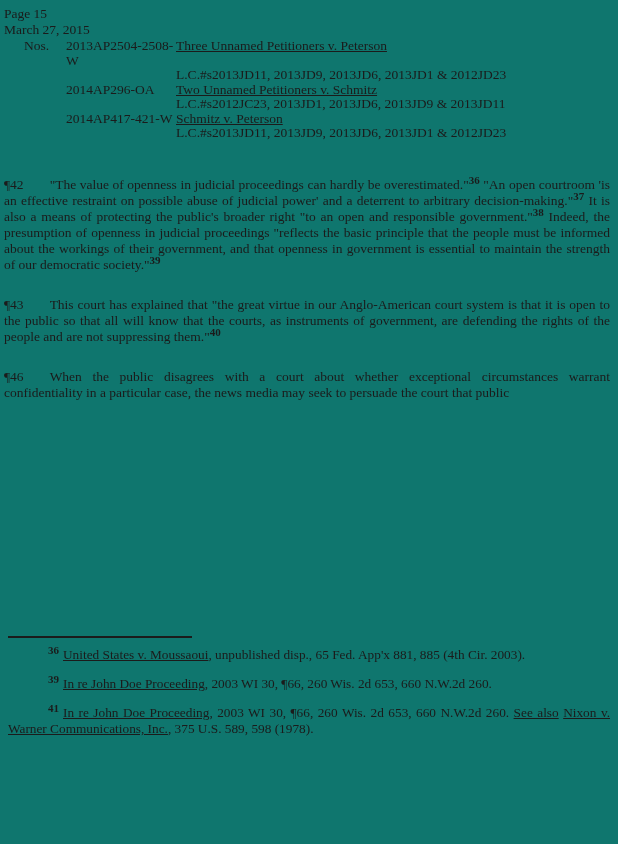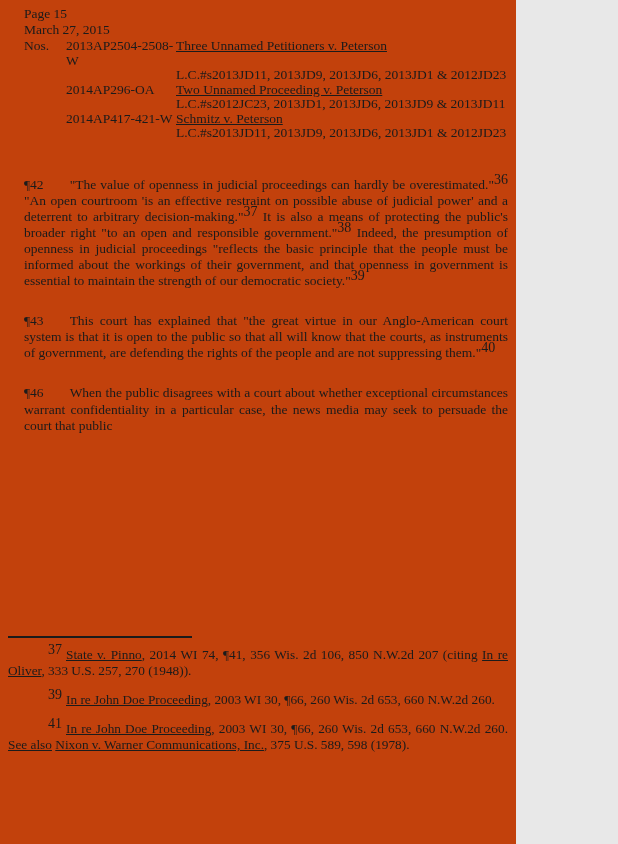--- a/index.html
+++ b/index.html
@@ -1,47 +1,48 @@
 <!DOCTYPE html>
 <html><head>
 <meta charset="utf-8">
 <style>
   * { margin: 0; padding: 0; box-sizing: border-box; }
   html, body { background: #e8e8e8; }
   .page {
     position: relative;
-    width: 516px;
+    width: 618px;
     height: 844px;
-    background: #c2410c;
+    background: #0f766e;
     color: #1b1b1b;
     font-family: "Liberation Serif", "DejaVu Serif", serif;
     font-size: 13.5px;
     overflow: hidden;
-    padding: 6px 8px 0 24px;
+    padding: 6px 8px 0 4px;
   }
   
   .hdr-line { line-height: 16px; white-space: nowrap; }
   .caption { margin-top: 1px; }
   .cap-row { display: flex; line-height: 14.5px; }
-  .cell-a { width: 42px; flex: 0 0 42px; }
+  .cell-a { width: 42px; flex: 0 0 42px; margin-left: 20px; }
   .cell-b { width: 110px; flex: 0 0 110px; }
   .cell-c { flex: 1; }
   .case-title { text-decoration: underline; text-align: center; }
   
   .body-text { margin-top: 36px; }
   .para {
     text-align: justify;
     line-height: 16.1px;
     margin-bottom: 24px;
   }
   .pnum { margin-right: 26px; }
   sup {
-    font-size: 14px;
+    font-size: 11px;
     line-height: 0;
     vertical-align: super;
+    font-weight: bold;
   }
   .u { text-decoration: underline; }
   
   .footnotes {
     position: absolute;
     top: 636px;
     left: 8px;
     right: 8px;
   }
   .fn-rule {
@@ -75,21 +76,21 @@
         <div class="cell-c"><span class="case-title">Three Unnamed Petitioners v. Peterson</span></div>
       </div>
       <div class="cap-row">
         <div class="cell-a"></div>
         <div class="cell-b"></div>
         <div class="cell-c">L.C.#s2013JD11, 2013JD9, 2013JD6, 2013JD1 &amp; 2012JD23</div>
       </div>
       <div class="cap-row">
         <div class="cell-a"></div>
         <div class="cell-b">2014AP296-OA</div>
-        <div class="cell-c"><span class="case-title">Two Unnamed Proceeding v. Peterson</span></div>
+        <div class="cell-c"><span class="case-title">Two Unnamed Petitioners v. Schmitz</span></div>
       </div>
       <div class="cap-row">
         <div class="cell-a"></div>
         <div class="cell-b"></div>
         <div class="cell-c">L.C.#s2012JC23, 2013JD1, 2013JD6, 2013JD9 &amp; 2013JD11</div>
       </div>
       <div class="cap-row">
         <div class="cell-a"></div>
         <div class="cell-b">2014AP417-421-W</div>
         <div class="cell-c"><span class="case-title">Schmitz v. Peterson</span></div>
@@ -108,22 +109,22 @@
     <p class="para"><span class="pnum">¶43</span><span><span>This court has explained that "the great virtue in our Anglo-American court system is that it is open to the public so that all will know that the courts, as instruments of government, are defending the rights of the people and are not suppressing them."</span><sup>40</sup></span></p>
 
 
 
     <p class="para"><span class="pnum">¶46</span><span><span>When the public disagrees with a court about whether exceptional circumstances warrant confidentiality in a particular case, the news media may seek to persuade the court that public</span></span></p>
   </div>
 
   <div class="footnotes">
     <div class="fn-rule"></div>
 
+    <div class="footnote"><sup>36</sup><span><span class="u">United States v. Moussaoui</span><span>, unpublished disp., 65 Fed. App'x 881, 885 (4th Cir. 2003).</span></span></div>
 
-    <div class="footnote"><sup>37</sup><span><span class="u">State v. Pinno</span><span>, 2014 WI 74, ¶41, 356 Wis. 2d 106, 850 N.W.2d 207 (citing </span><span class="u">In re Oliver</span><span>, 333 U.S. 257, 270 (1948)).</span></span></div>
 
 
     <div class="footnote"><sup>39</sup><span><span class="u">In re John Doe Proceeding</span><span>, 2003 WI 30, ¶66, 260 Wis. 2d 653, 660 N.W.2d 260.</span></span></div>
 
 
     <div class="footnote"><sup>41</sup><span><span class="u">In re John Doe Proceeding</span><span>, 2003 WI 30, ¶66, 260 Wis. 2d 653, 660 N.W.2d 260.  </span><span class="u">See also</span><span> </span><span class="u">Nixon v. Warner Communications, Inc.</span><span>, 375 U.S. 589, 598 (1978).</span></span></div>
   </div>
 
 </div>
 

